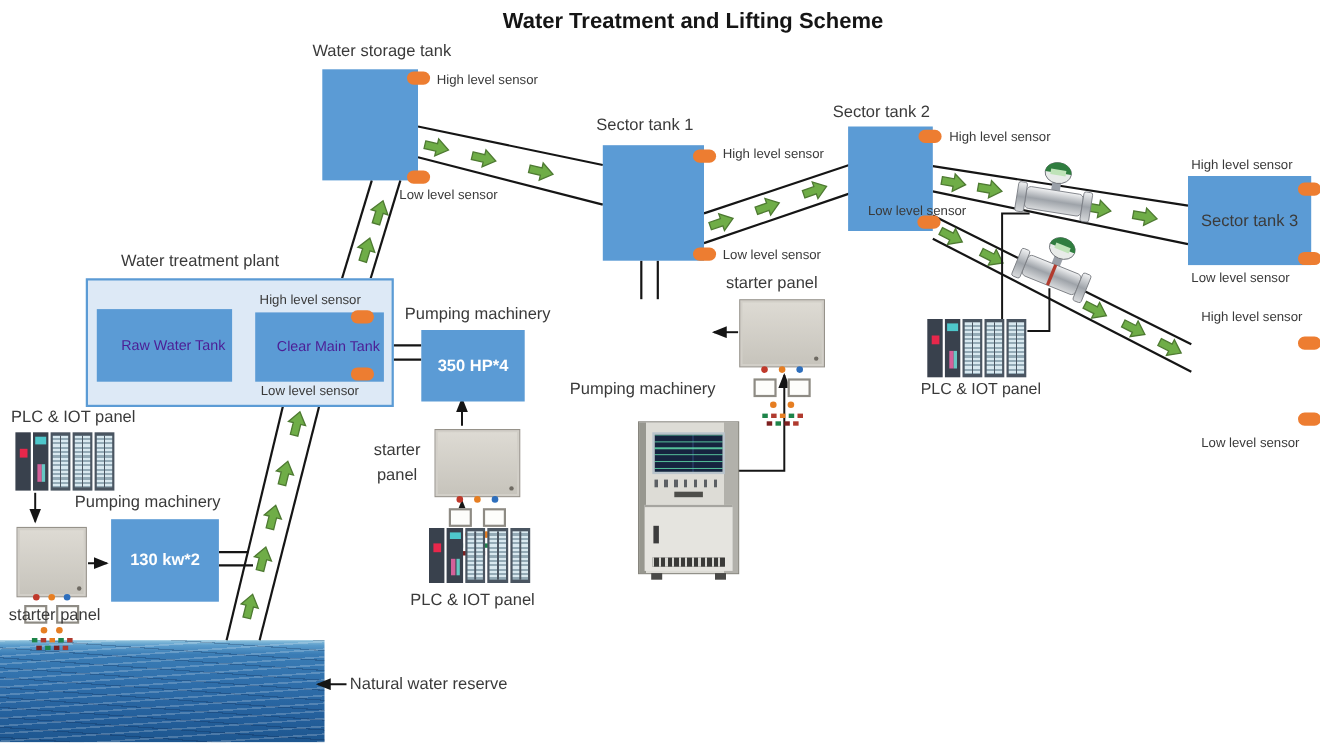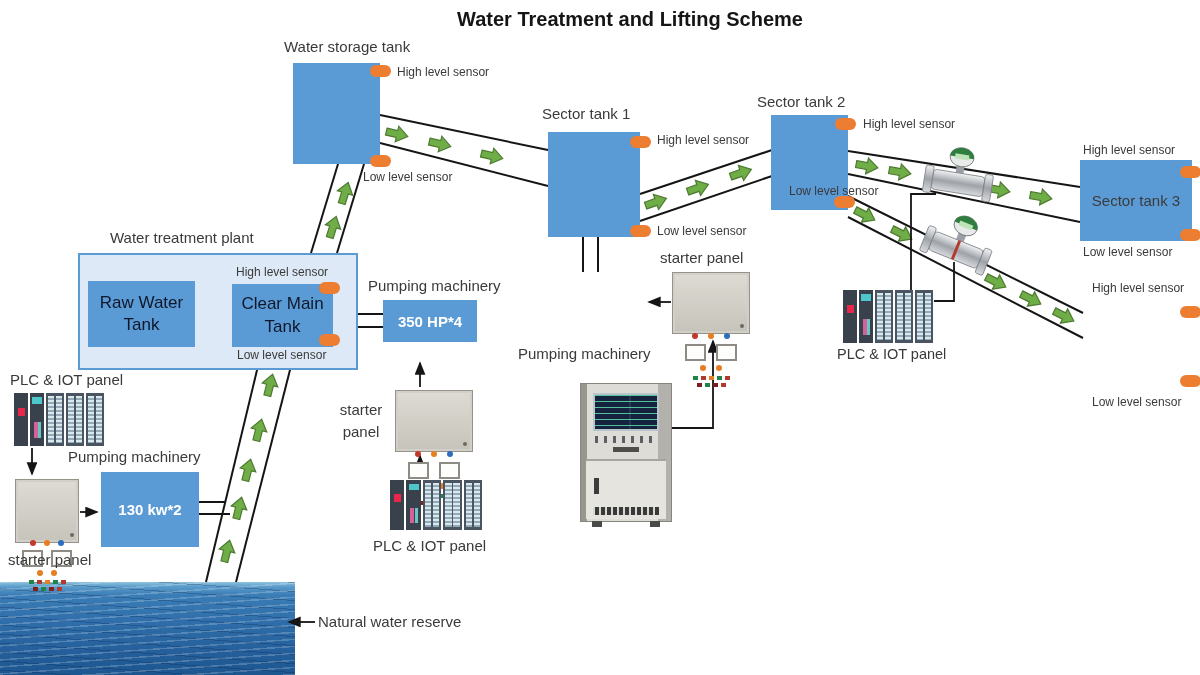--- a/index.html
+++ b/index.html
@@ -10,22 +10,22 @@
   .lbl-sm{position:absolute;font-size:12px;color:#3a3a3a;white-space:nowrap;z-index:3;}
   .title{position:absolute;left:400px;top:8px;width:460px;text-align:center;
          font-size:20px;font-weight:bold;color:#151515;z-index:3;}
   .tank{position:absolute;background:#5b9bd5;z-index:2;}
   .tank-text{display:flex;align-items:center;justify-content:center;height:100%;
              font-size:15px;color:#3b3b3b;}
   .sensor{position:absolute;width:21px;height:12px;background:#ed7d31;border-radius:6px;z-index:4;}
   .pumpbox{position:absolute;background:#5b9bd5;color:#fff;font-weight:bold;font-size:15px;
            display:flex;align-items:center;justify-content:center;z-index:2;}
   .plant{position:absolute;background:#dde9f6;border:2px solid #5b9bd5;z-index:2;}
-  .innerbox{position:absolute;background:#5b9bd5;color:#0f172a;font-size:17px;line-height:1.3;
-            display:flex;align-items:center;justify-content:center;text-align:center;z-index:3;}
+  .innerbox{position:absolute;background:#5b9bd5;color:#4c1d95;font-size:13px;line-height:1.3;
+            display:flex;align-items:center;justify-content:center;text-align:center;z-index:3;padding-left:16px;}
   
   .starter{position:absolute;background:linear-gradient(#dedbd4,#c6c3bb);
            border:1px solid #96928a;box-shadow:inset 0 0 0 2px #d2cfc8;z-index:2;
            display:flex;flex-direction:column;align-items:center;padding-top:5%;box-sizing:border-box;}
   .sp-row{display:flex;gap:16%;width:80%;justify-content:center;margin-bottom:6%;}
   .d{width:6px;height:6px;border-radius:50%;display:inline-block;}
   .d.red{background:#c0392b;}.d.amb{background:#e67e22;}.d.blu{background:#2e6fbd;}
   .meter{width:17px;height:13px;background:#fdfdfb;border:2px solid #8e8b84;display:inline-block;}
   .sq-row{display:flex;gap:3px;justify-content:center;margin-bottom:3px;}
   .q{width:5px;height:4px;display:inline-block;}
@@ -226,21 +226,21 @@
   <div class="plant" style="left:78px;top:253px;width:276px;height:113px;"></div>
   <div class="lbl" style="left:110px;top:229px;">Water treatment plant</div>
   <div class="innerbox" style="left:88px;top:281px;width:107px;height:66px;">Raw Water Tank</div>
   <div class="innerbox" style="left:232px;top:284px;width:101px;height:63px;">Clear Main Tank</div>
   <div class="lbl-sm" style="left:236px;top:265px;">High level sensor</div>
   <div class="sensor" style="left:319px;top:282px;"></div>
   <div class="sensor" style="left:319px;top:334px;"></div>
   <div class="lbl-sm" style="left:237px;top:348px;">Low level sensor</div>
 
   <div class="lbl" style="left:368px;top:277px;">Pumping machinery</div>
-  <div class="pumpbox" style="left:383px;top:300px;width:94px;height:42px;">350 HP*4</div>
+  <div class="pumpbox" style="left:383px;top:300px;width:94px;height:65px;">350 HP*4</div>
 
   <div class="lbl" style="left:518px;top:345px;">Pumping machinery</div>
 
   <div class="lbl" style="left:68px;top:448px;">Pumping machinery</div>
   <div class="pumpbox" style="left:101px;top:472px;width:98px;height:75px;">130 kw*2</div>
 
   <div class="starter" style="left:15px;top:479px;width:64px;height:64px;">
     <div class="sp-row">
         <i class="d red"></i>
         <i class="d amb"></i>

